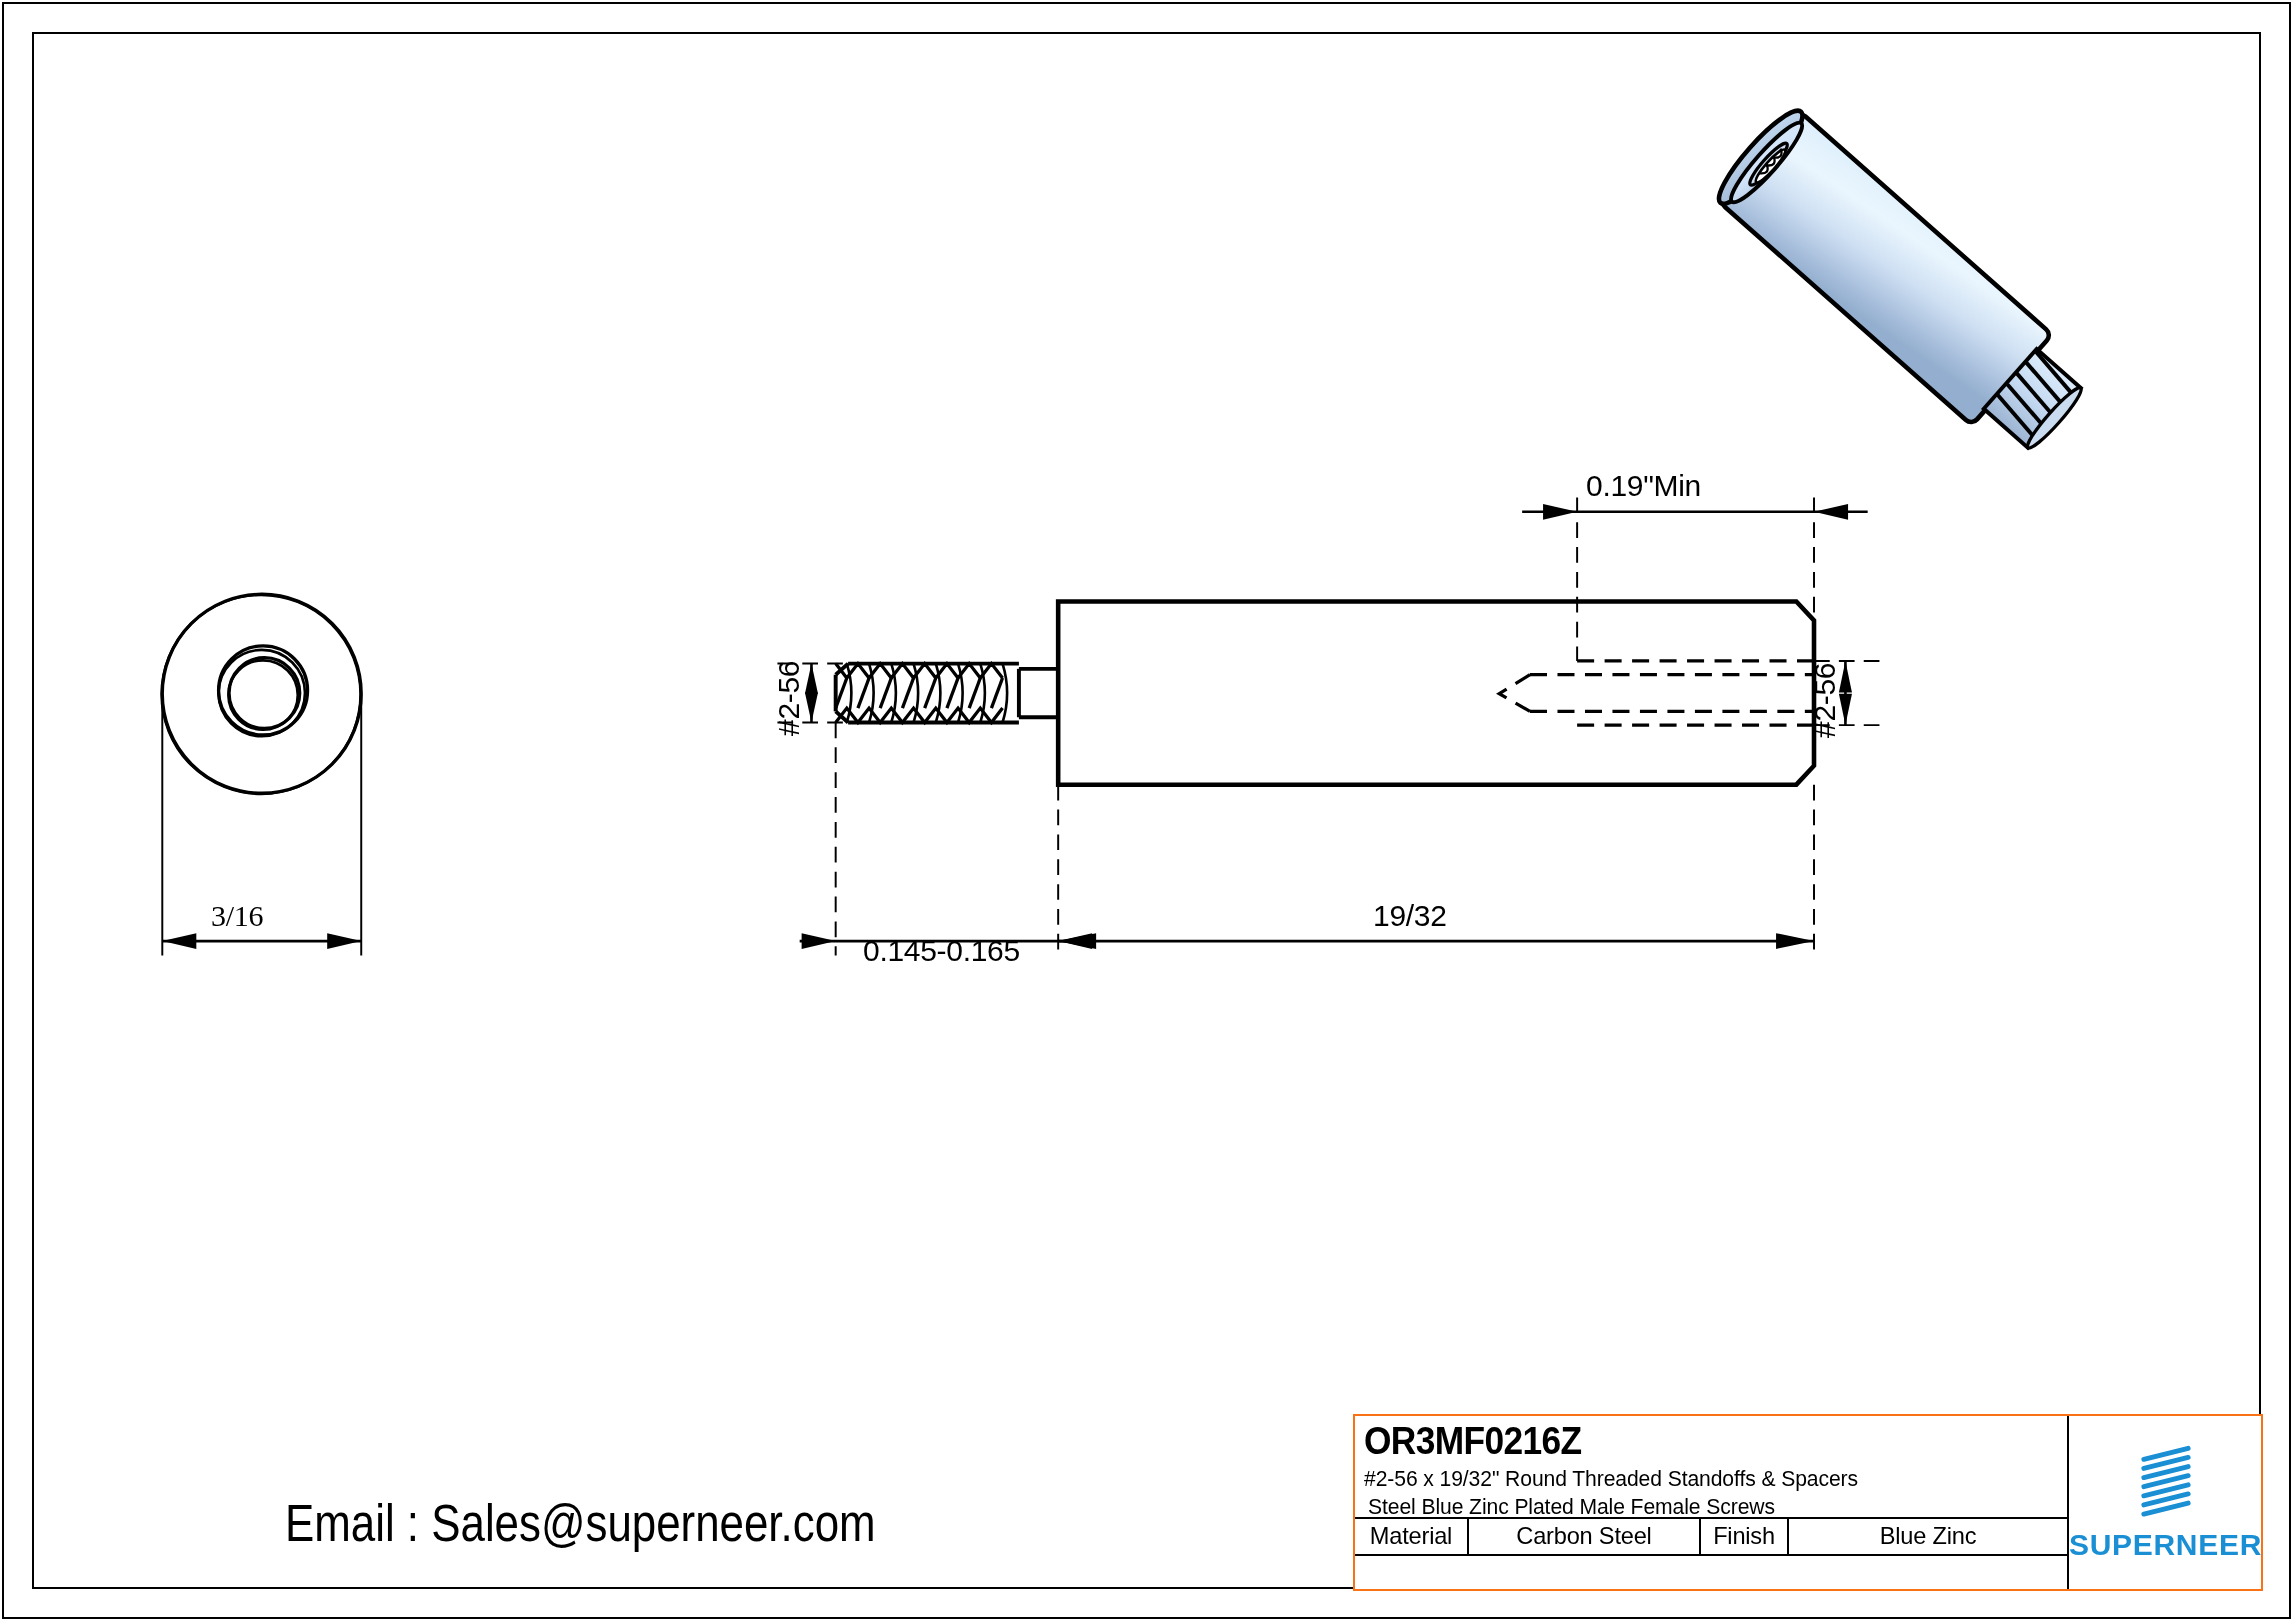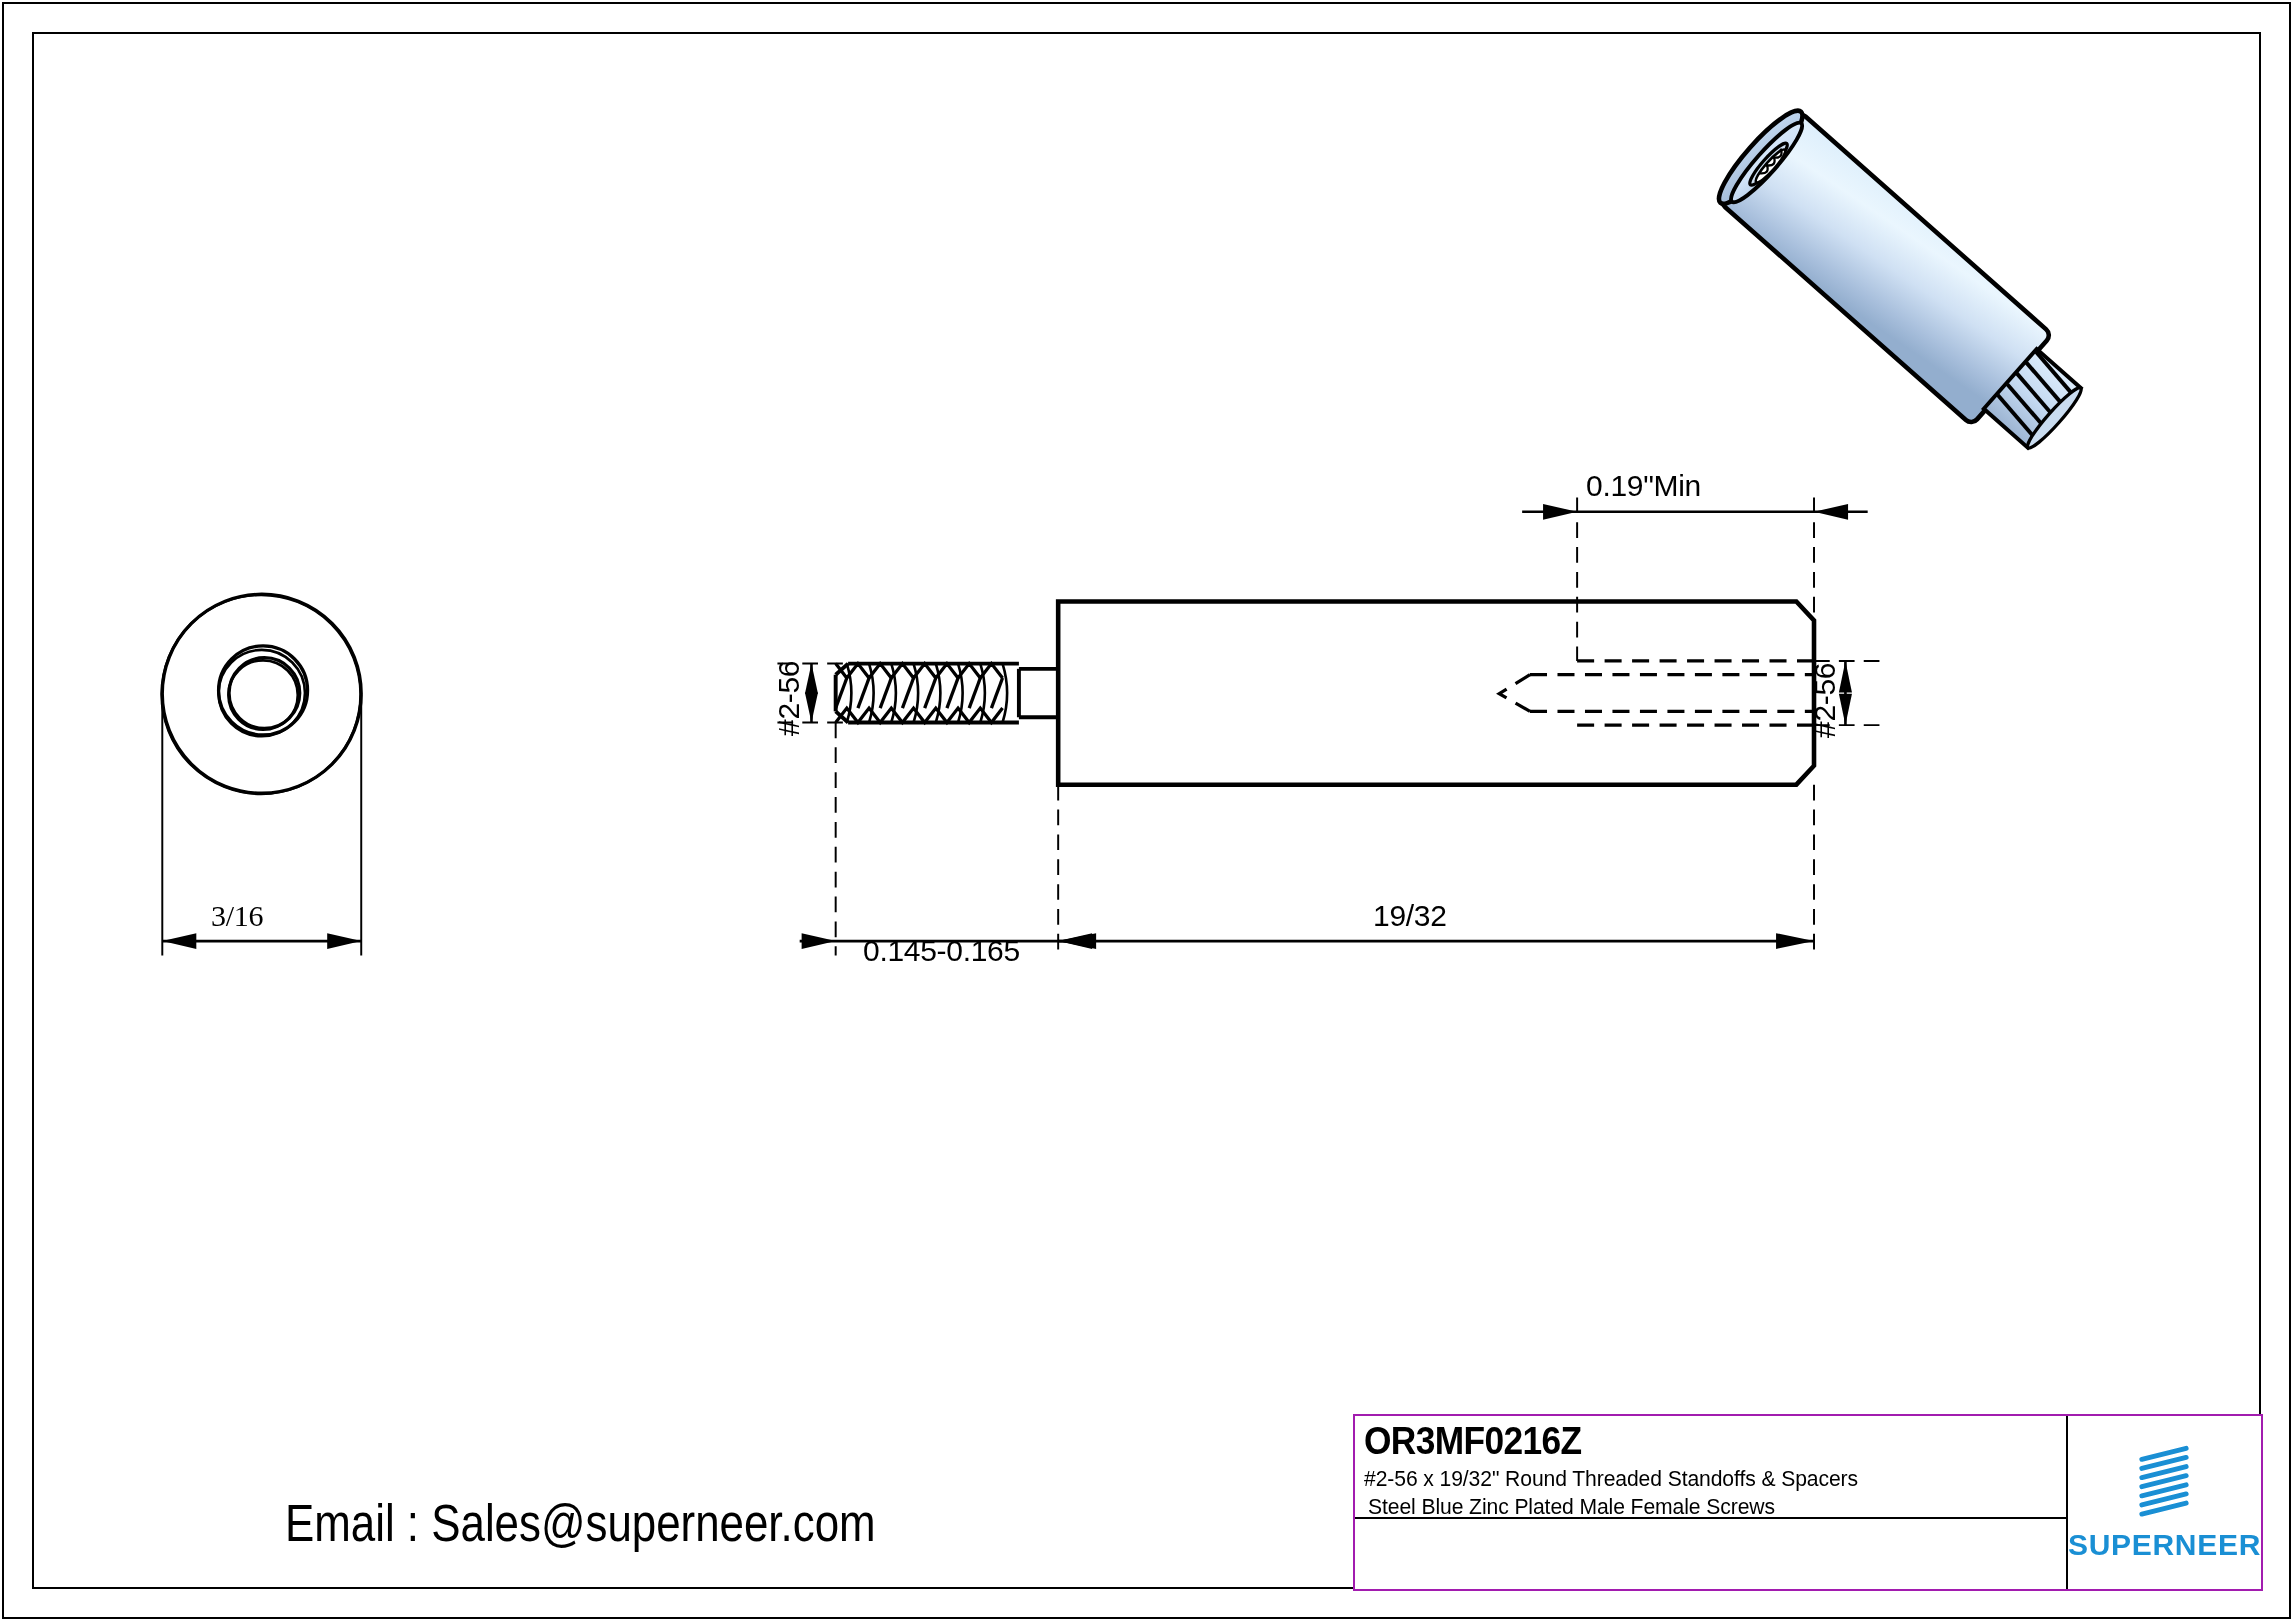--- a/index.html
+++ b/index.html
@@ -23,21 +23,21 @@
   .dim{font-size:30px;letter-spacing:-0.3px;}
   .dim-v{transform-origin:0 0;}
 
   
   .email{position:absolute;left:285px;top:1494px;font-size:51px;
          font-family:"Liberation Sans Narrow","Liberation Sans",sans-serif;
          transform:scaleX(0.86);transform-origin:left top;letter-spacing:0px;}
 
   
   .tblock{position:absolute;left:1353px;top:1414px;width:910px;height:177px;
-     border:2px solid #a21caf;box-sizing:border-box;background:#fff;
+     border:2px solid #f97316;box-sizing:border-box;background:#fff;
      display:flex;flex-direction:row;}
   .tb-left{width:719px;height:100%;box-sizing:border-box;
      border-right:2px solid #000;display:flex;flex-direction:column;}
   .tb-head{height:103px;box-sizing:border-box;border-bottom:2px solid #000;
      padding:3.9px 0 0 9.2px;}
   .tb-part{font-size:38px;font-weight:bold;line-height:43px;letter-spacing:-0.7px;
      transform:scaleX(0.93);transform-origin:left top;}
   .tb-desc1,.tb-desc2{font-size:22px;line-height:27.5px;letter-spacing:-0.1px;
      transform:scaleX(0.96);transform-origin:left top;}
   .tb-desc1{margin-top:2.6px;}
@@ -250,20 +250,26 @@
 
   <div class="tblock">
 
     <div class="tb-left">
       <div class="tb-head">
         <div class="tb-part">OR3MF0216Z</div>
         <div class="tb-desc1">#2-56 x 19/32" Round Threaded Standoffs &amp; Spacers</div>
         <div class="tb-desc2">Steel Blue Zinc Plated Male Female Screws</div>
       </div>
 
+      <div class="tb-row r1">
+        <div class="tb-cell c-lab">Material</div>
+        <div class="tb-cell c-val">Carbon Steel</div>
+        <div class="tb-cell c-fin">Finish</div>
+        <div class="tb-cell c-finval">Blue Zinc</div>
+      </div>
 
     </div>
 
     <div class="tb-logo">
       <svg class="logo-mark" viewBox="0 0 104 112">
         <g stroke="#1a8fd4" stroke-width="7.5" stroke-linecap="round">
           <line x1="18" y1="22" x2="86" y2="5"></line>
           <line x1="18" y1="36" x2="86" y2="19"></line>
           <line x1="18" y1="50" x2="86" y2="33"></line>
           <line x1="18" y1="64" x2="86" y2="47"></line>

